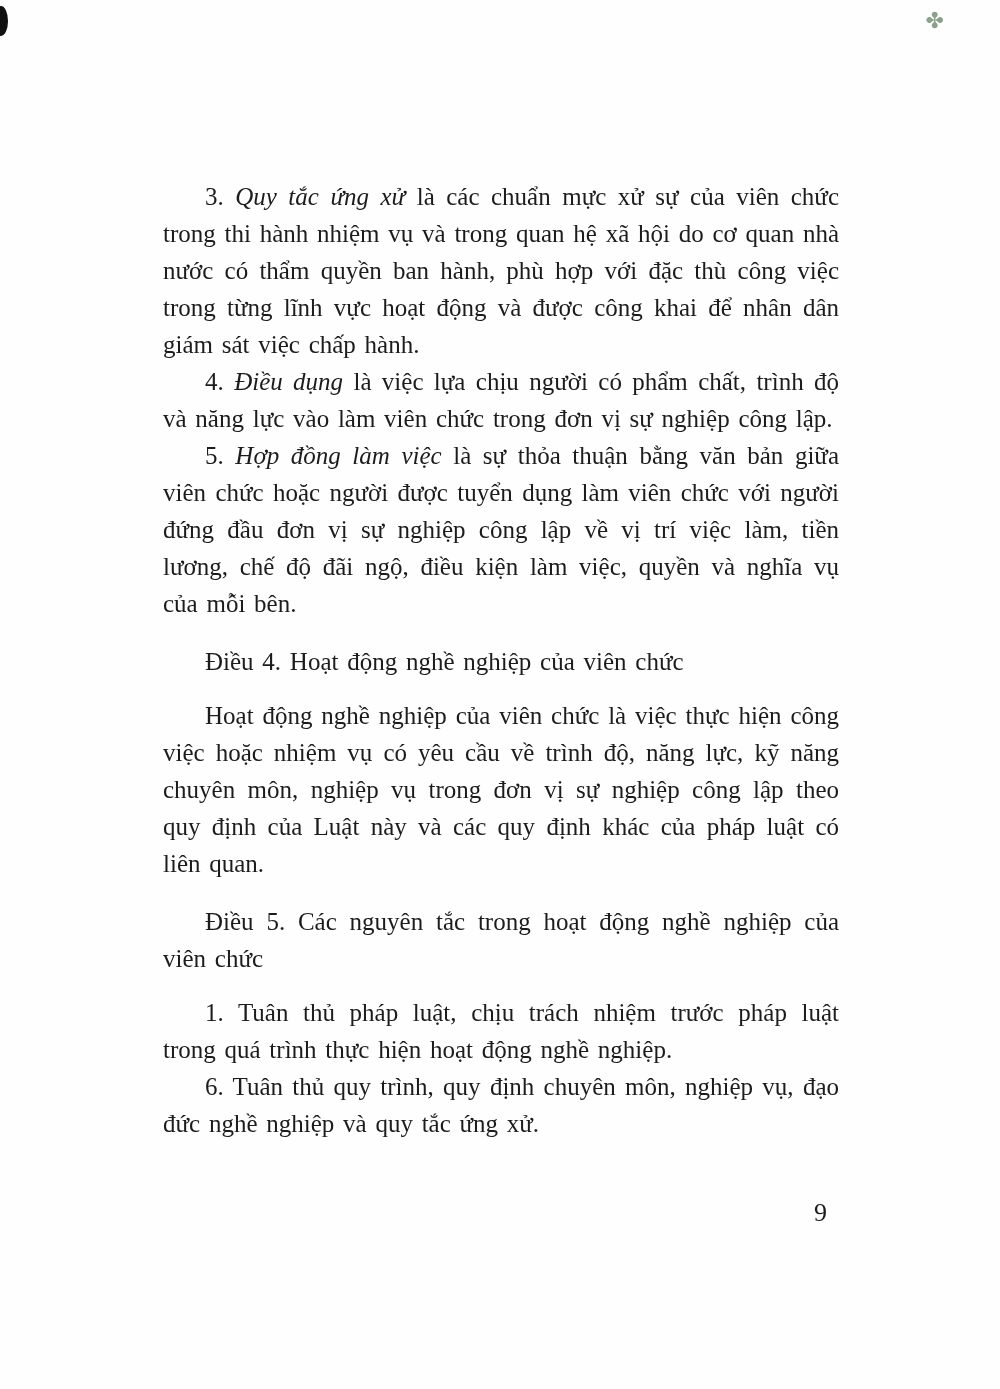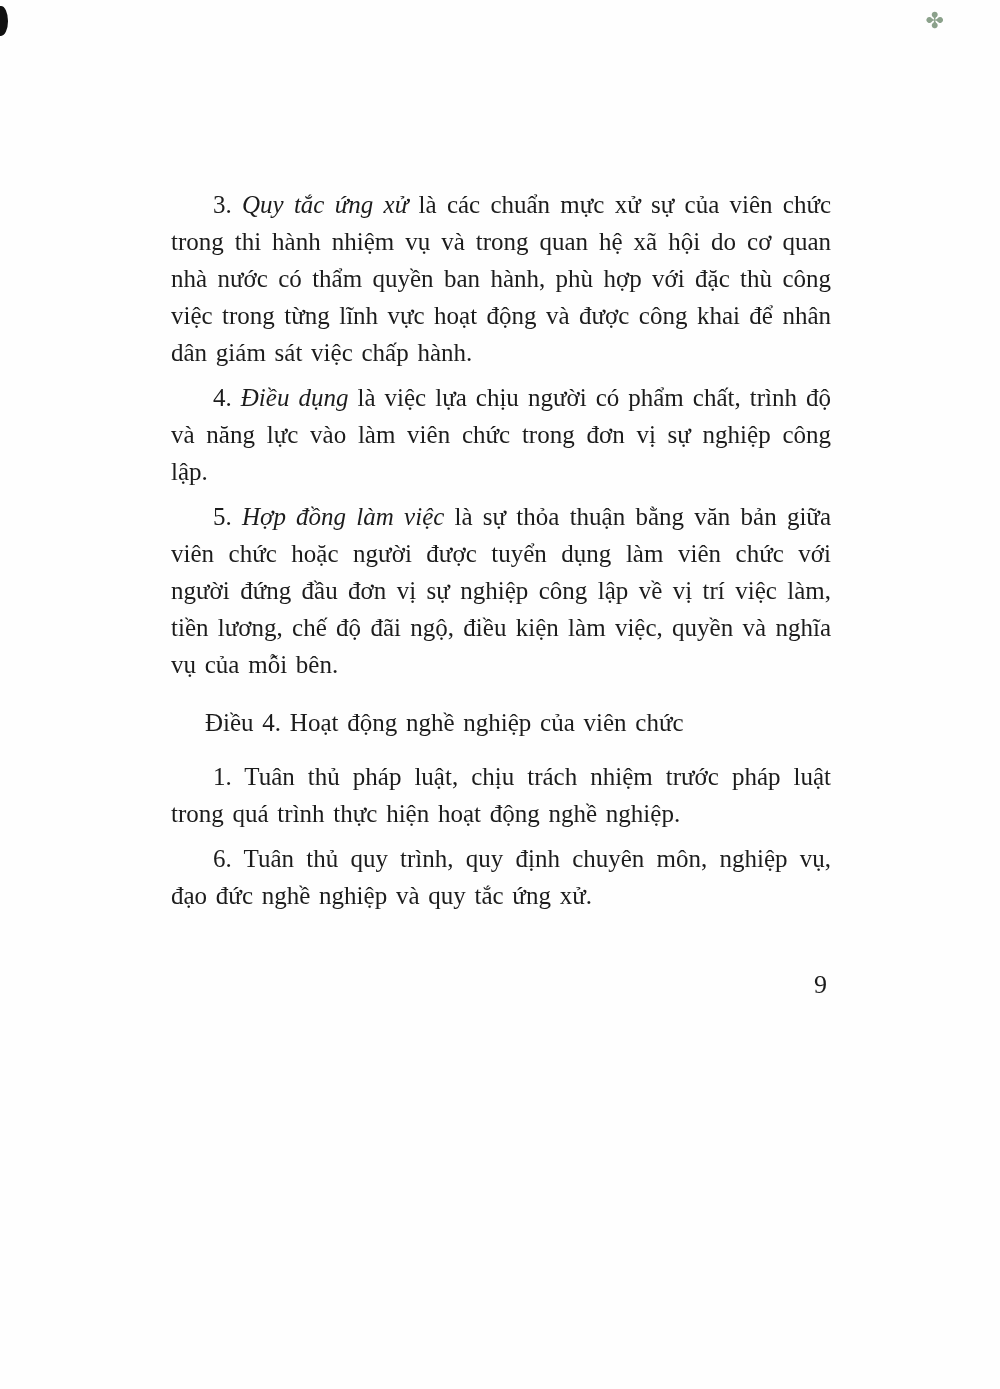--- a/index.html
+++ b/index.html
@@ -39,21 +39,21 @@
     position: absolute;
     top: 178px;
     left: 163px;
     width: 676px;
     font-size: 25px;
     line-height: 37px;
     text-align: justify;
     word-spacing: 2.5px;
   }
   .para {
-    margin: 8px;
+    margin: 0;
     text-indent: 42px;
   }
   .para .it {
     font-style: italic;
   }
   .heading {
     margin: 21px 0 17px 0;
     font-weight: normal;
     text-indent: 42px;
   }
@@ -76,21 +76,23 @@
   <div class="content">
 
     <p class="para"><span>3. </span><span class="it">Quy tắc ứng xử</span><span> là các chuẩn mực xử sự của viên chức trong thi hành nhiệm vụ và trong quan hệ xã hội do cơ quan nhà nước có thẩm quyền ban hành, phù hợp với đặc thù công việc trong từng lĩnh vực hoạt động và được công khai để nhân dân giám sát việc chấp hành.</span></p>
 
     <p class="para"><span>4. </span><span class="it">Điều dụng</span><span> là việc lựa chịu người có phẩm chất, trình độ và năng lực vào làm viên chức trong đơn vị sự nghiệp công lập.</span></p>
 
     <p class="para"><span>5. </span><span class="it">Hợp đồng làm việc</span><span> là sự thỏa thuận bằng văn bản giữa viên chức hoặc người được tuyển dụng làm viên chức với người đứng đầu đơn vị sự nghiệp công lập về vị trí việc làm, tiền lương, chế độ đãi ngộ, điều kiện làm việc, quyền và nghĩa vụ của mỗi bên.</span></p>
 
     <p class="heading">Điều 4. Hoạt động nghề nghiệp của viên chức</p>
 
+    <p class="para">Hoạt động nghề nghiệp của viên chức là việc thực hiện công việc hoặc nhiệm vụ có yêu cầu về trình độ, năng lực, kỹ năng chuyên môn, nghiệp vụ trong đơn vị sự nghiệp công lập theo quy định của Luật này và các quy định khác của pháp luật có liên quan.</p>
 
+    <p class="heading">Điều 5. Các nguyên tắc trong hoạt động nghề nghiệp của viên chức</p>
 
     <p class="para">1. Tuân thủ pháp luật, chịu trách nhiệm trước pháp luật trong quá trình thực hiện hoạt động nghề nghiệp.</p>
 
 
     <p class="para">6. Tuân thủ quy trình, quy định chuyên môn, nghiệp vụ, đạo đức nghề nghiệp và quy tắc ứng xử.</p>
 
     <div class="page-number">9</div>
 
   </div>
 

